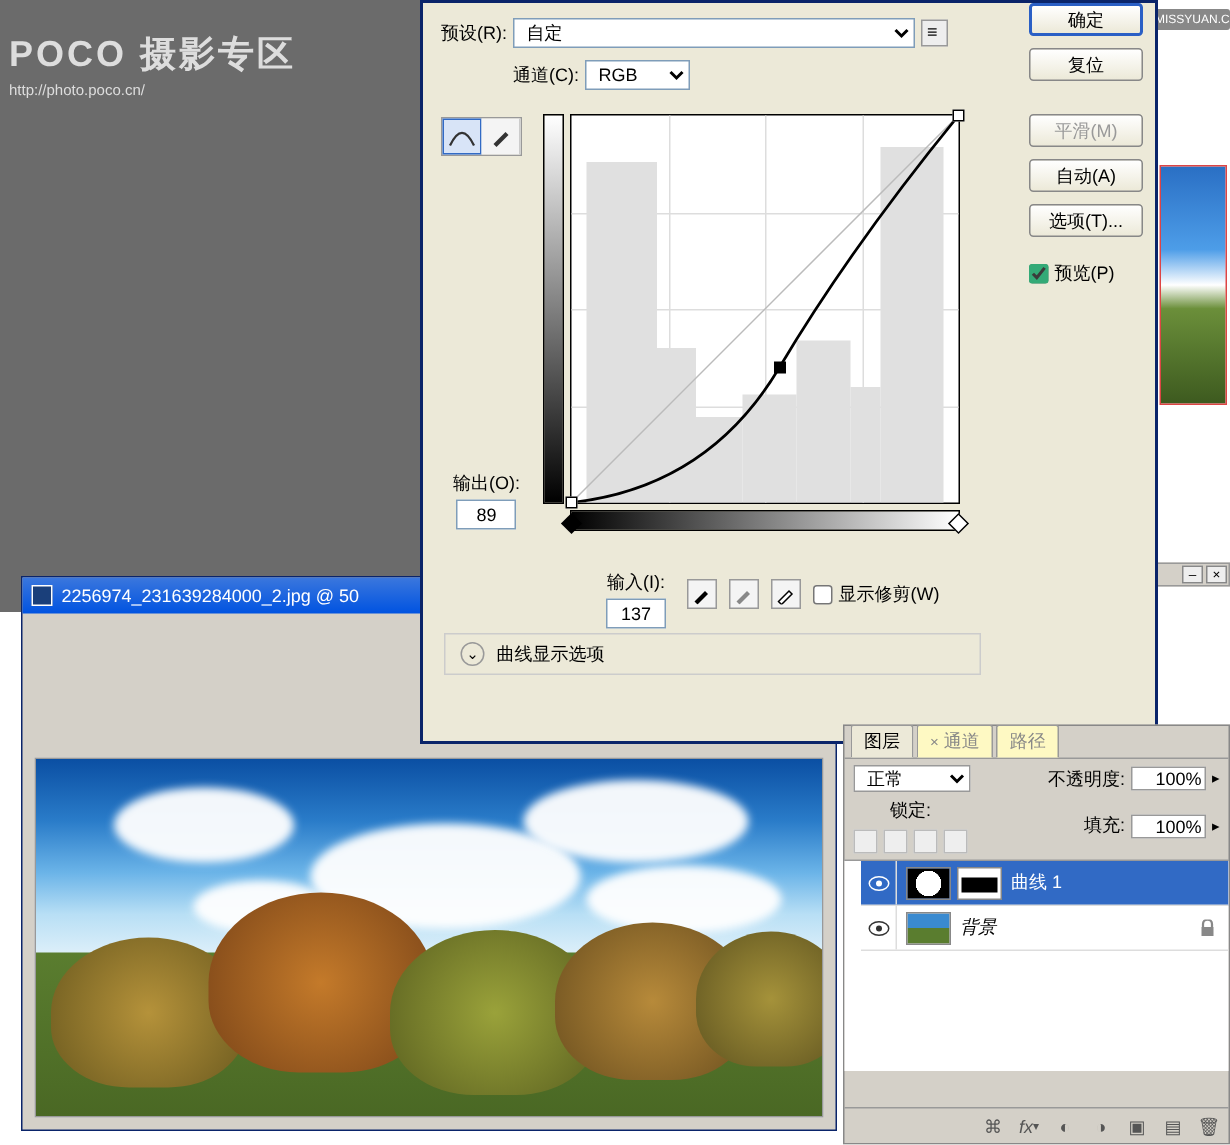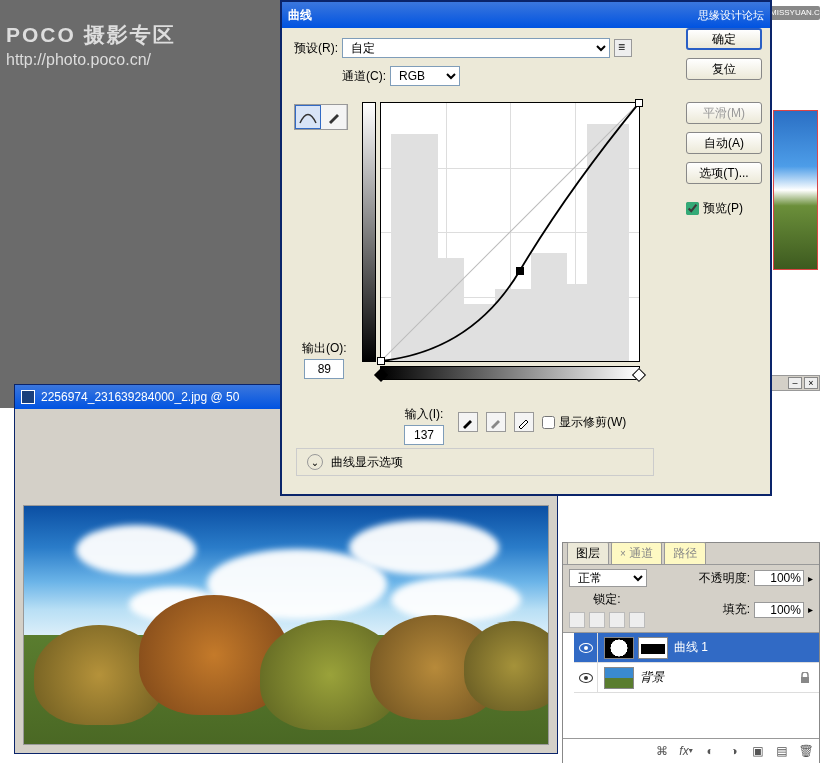--- a/index.html
+++ b/index.html
@@ -1,22 +1,22 @@
 <!DOCTYPE html>
 <html><head>
 <meta charset="utf-8">
 <style>
 * { box-sizing: border-box; margin: 0; padding: 0; font-family: "SimSun", "Microsoft YaHei", sans-serif; font-size: 12px; }
 body { width: 820px; height: 763px; background: #fff; position: relative; overflow: hidden; }
 
 
 .bg-dark { position: absolute; left: 0; top: 0; width: 280px; height: 408px; background: #6B6B6B; }
 .watermark { position: absolute; left: 6px; top: 20px; color: #ddd; line-height: 1.4; }
-.watermark .big { font-size: 21px; font-weight: bold; letter-spacing: 2px; }
-.watermark .url { font-size: 16px; }
+.watermark .big { font-size: 24px; font-weight: bold; letter-spacing: 2px; }
+.watermark .url { font-size: 10px; }
 
 
 .forum-mark { position: absolute; right: 55px; top: 8px; color: #fff; font-size: 12px; }
 .site-mark { position: absolute; right: 0; top: 6px; width: 50px; height: 14px; background: #888; color:#fff; font-size:8px; text-align:center; line-height:14px; border-radius:2px;}
 .nav-img { position:absolute; right:2px; top:110px; width:45px; height:160px; background:linear-gradient(to bottom, #2a6fc4 0%, #4d9de8 35%, #fff 50%, #6b8f3a 60%, #3d5a1f 100%); border:1px solid #d44;}
 
 
 .curves-dialog { position: absolute; left: 280px; top: 0; width: 492px; height: 496px; background: #ECE9D8; border: 2px solid #0A246A; }
 .title-bar { height: 26px; background: linear-gradient(to bottom, #3B77DD, #0053E1); display: flex; align-items: center; padding: 0 6px; justify-content: space-between; }
 .title-bar .title { color: #fff; font-weight: bold; }
@@ -81,21 +81,21 @@
 .doc-title { height:24px; background:linear-gradient(#3B77DD,#0053E1); display:flex; align-items:center; padding-left:6px; color:#fff;}
 .doc-title .icon { width:14px; height:14px; background:#1a3f7a; margin-right:6px; border:1px solid #fff;}
 .doc-canvas { position:absolute; left:8px; top:120px; right:8px; bottom:8px; background:#fff; border:1px solid #999; overflow:hidden;}
 .photo { width:100%; height:100%; position:relative; }
 .sky { position:absolute; left:0; top:0; width:100%; height:58%; background:linear-gradient(to bottom, #0b4fa3 0%, #2a7cc9 30%, #6bb4e8 55%, #b8dff5 75%, #e8f4fb 100%);}
 .cloud { position:absolute; background:#fff; border-radius:50%; filter:blur(3px); opacity:0.95;}
 .ground { position:absolute; left:0; bottom:0; width:100%; height:46%; background:linear-gradient(to bottom, #5a7d2f 0%, #4a6824 100%);}
 .bush { position:absolute; border-radius:50% 50% 40% 40%;}
 
 
-.layers-palette { position:absolute; right:0; bottom:0; width:258px; height:221px; background:#D4D0C8; border:1px solid #888;}
+.layers-palette { position:absolute; right:0; bottom:0; width:258px; height:280px; background:#D4D0C8; border:1px solid #888;}
 .layers-tabs { height:22px; display:flex; border-bottom:1px solid #999; padding: 2px 4px 0; gap:2px; align-items:flex-end;}
 .tab { padding: 2px 8px; background:#fef9c3; border:1px solid #999; border-bottom:none; border-radius:2px 2px 0 0; cursor:pointer;}
 .tab.active { background:#ECE9D8;}
 .tab.muted { color:#888;}
 .layers-controls { padding:4px 6px; display:flex; flex-direction:column; gap:4px; border-bottom:1px solid #999;}
 .lc-row { display:flex; align-items:center; gap:6px; justify-content:space-between;}
 .blend-combo { width:78px; height:18px; border:1px solid #999; background:#fff;}
 .pct-input { width:50px; height:16px; border:1px solid #999; background:#fff; text-align:right; padding-right:2px;}
 .lock-icons { display:flex; gap:4px; align-items:center;}
 .lock-btn { width:16px; height:16px; border:1px solid #bbb; background:#eee;}
@@ -156,24 +156,20 @@
       <div class="bush" style="left:2%;bottom:8%;width:130px;height:100px;background:radial-gradient(circle,#b5923a,#6b5a1f);"></div>
       <div class="bush" style="left:22%;bottom:12%;width:150px;height:120px;background:radial-gradient(circle,#c47a2a,#7a4418);"></div>
       <div class="bush" style="left:45%;bottom:6%;width:140px;height:110px;background:radial-gradient(circle,#9aa23a,#5a6020);"></div>
       <div class="bush" style="left:66%;bottom:10%;width:130px;height:105px;background:radial-gradient(circle,#b78a3a,#6b4f1f);"></div>
       <div class="bush" style="left:84%;bottom:14%;width:100px;height:90px;background:radial-gradient(circle,#a5923a,#5f5420);"></div>
     </div>
   </div>
 </div>
 
 <div class="curves-dialog">
-  <div class="title-bar">
-    <span class="title">曲线</span>
-    <span class="forum">思缘设计论坛</span>
-  </div>
   <div class="dlg-body">
 
     <div class="row">
       <span class="label">预设(R):</span>
       <select class="combo preset-combo">
         <option>自定</option>
       </select>
       <span class="menu-icon"></span>
     </div>
 

